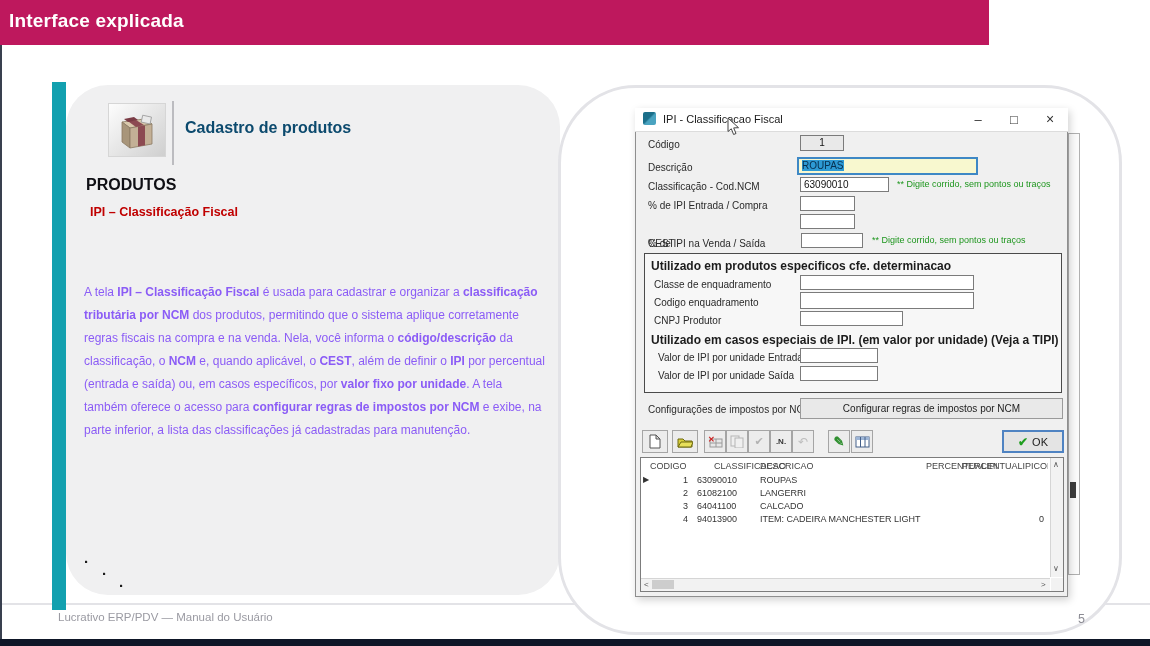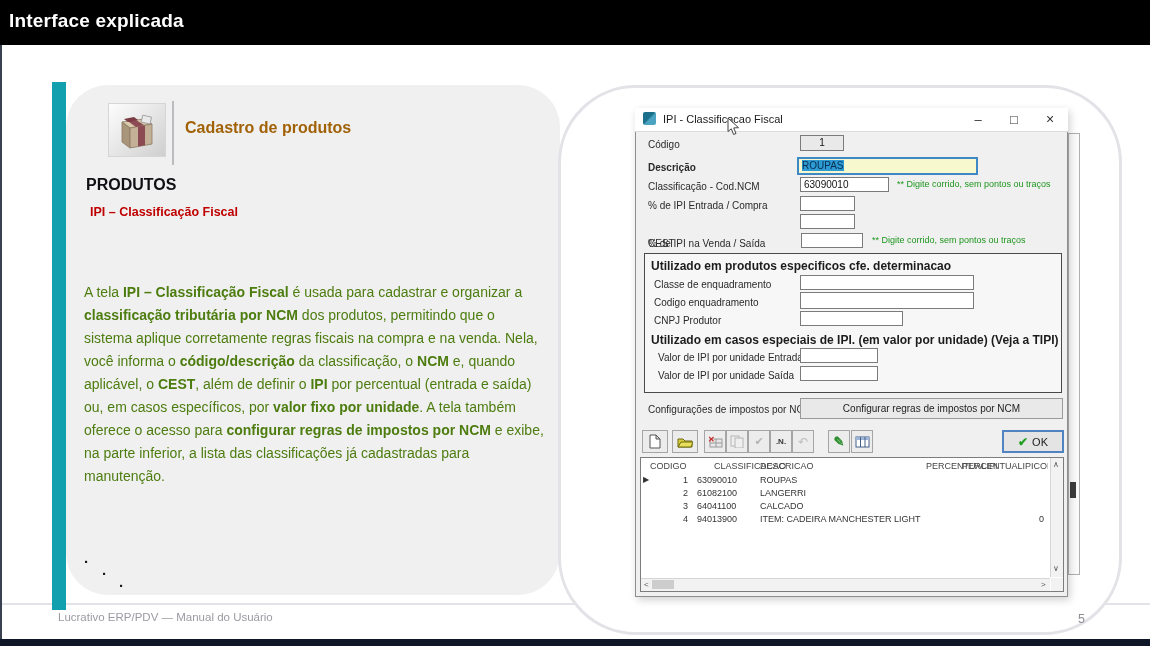--- a/index.html
+++ b/index.html
@@ -1,39 +1,39 @@
 <!DOCTYPE html>
 <html><head>
 <meta charset="utf-8">
 <style>
   html,body{margin:0;padding:0;background:#fff;}
   .page{position:relative;width:1150px;height:646px;background:#ffffff;overflow:hidden;
         font-family:"Liberation Sans",sans-serif;}
   .abs{position:absolute;}
 
   
-  .topbar{left:0;top:0;width:1150px;height:45px;background:#000000;z-index:9;}
+  .topbar{left:0;top:0;width:989px;height:45px;background:#be185d;z-index:9;}
   .topbar-title{left:9px;top:10px;color:#fff;font-size:19px;font-weight:bold;letter-spacing:.2px;}
   .bottombar{left:0;top:639px;width:1150px;height:7px;background:#0e1627;z-index:9;}
   .leftline{left:0;top:45px;width:2px;height:594px;background:#39404f;z-index:8;}
   .footerline{left:0;top:603px;width:1150px;height:2px;background:#e3e3e7;z-index:1;}
   .footertext{left:58px;top:611px;font-size:11.5px;color:#9a9aa2;z-index:5;}
   .pagenum{left:1078px;top:612px;font-size:12.5px;color:#8c8c94;z-index:5;}
 
   
   .tealbar{left:52px;top:82px;width:14px;height:528px;background:#12a0af;z-index:3;}
   .card{left:66px;top:85px;width:494px;height:510px;background:#f0f0f1;border-radius:42px;z-index:2;}
   .iconbox{left:108px;top:103px;width:56px;height:52px;background:linear-gradient(135deg,#fdfdfd,#cfcfcf);
            border:1px solid #d6d6d6;display:flex;align-items:center;justify-content:center;z-index:3;}
   .hdr-divider{left:172px;top:101px;width:2px;height:64px;background:#bcbcc0;z-index:3;}
-  .card-title{left:185px;top:119px;font-size:16px;font-weight:bold;color:#a16207;z-index:3;}
+  .card-title{left:185px;top:119px;font-size:16px;font-weight:bold;color:#0c4a6e;z-index:3;}
   .sec-title{left:86px;top:176px;font-size:16px;font-weight:bold;color:#0f0f14;z-index:3;}
   .sub-title{left:90px;top:205px;font-size:12.5px;font-weight:bold;color:#c00000;z-index:3;}
   .intro{left:84px;top:237px;width:470px;font-size:15.5px;color:#1b1b1b;z-index:3;}
-  .para{left:84px;top:281px;width:462px;font-size:14px;line-height:23px;color:#4d7c0f;z-index:3;}
+  .para{left:84px;top:281px;width:462px;font-size:12px;line-height:23px;color:#8b5cf6;z-index:3;}
   .dot{font-size:15px;font-weight:bold;color:#1b1b1b;z-index:3;}
 
   
   .bubble{left:558px;top:85px;width:558px;height:544px;background:#fff;border:3px solid #e3e3e7;
           border-radius:78px;z-index:2;}
   .bgstrip{left:1068px;top:133px;width:10px;height:440px;background:#fbfbfb;border:1px solid #b0b0b0;z-index:3;}
   .bgnub{left:1070px;top:482px;width:6px;height:16px;background:#3d3d3d;z-index:4;}
 
   
   .dialog{left:635px;top:108px;width:433px;height:489px;background:#f0f0f0;border:1px solid #8e8e8e;
@@ -122,21 +122,21 @@
   <div class="abs winbtn" style="left:1002px;">□</div>
   <div class="abs winbtn" style="left:1038px;font-size:14px;">×</div>
 
   <svg class="abs cursor" width="13" height="19">
     <path d="M1 1 L1 14.5 L4.3 11.8 L6.6 17.5 L9 16.5 L6.7 10.9 L11.5 10.7 Z" fill="#fff" stroke="#444" stroke-width="1"></path>
   </svg>
 
   <div class="abs lbl" style="left:648px;top:139px;">Código</div>
   <div class="abs tbox" style="left:800px;top:135px;width:44px;height:16px;background:#e9e9e9;text-align:center;">1</div>
 
-  <div class="abs lbl" style="left:648px;top:162px;font-weight:bold;">Descrição</div>
+  <div class="abs lbl" style="left:648px;top:162px;">Descrição</div>
   <div class="abs tbox" style="left:797px;top:157px;width:181px;height:18px;background:#f8f8cf;border:2px solid #3e88c5;"><span style="background:#2d9ad4;color:#07304f;">ROUPAS</span></div>
 
   <div class="abs lbl" style="left:648px;top:181px;">Classificação - Cod.NCM</div>
   <div class="abs tbox" style="left:800px;top:177px;width:89px;height:15px;">63090010</div>
   <div class="abs hint" style="left:897px;top:179px;">** Digite corrido, sem pontos ou traços</div>
 
   <div class="abs lbl" style="left:648px;top:200px;">% de IPI Entrada / Compra</div>
   <div class="abs tbox" style="left:800px;top:196px;width:55px;height:15px;"></div>
 
   <div class="abs lbl" style="left:648px;top:218px;margin-top:20px;">% de IPI na Venda / Saída</div>

